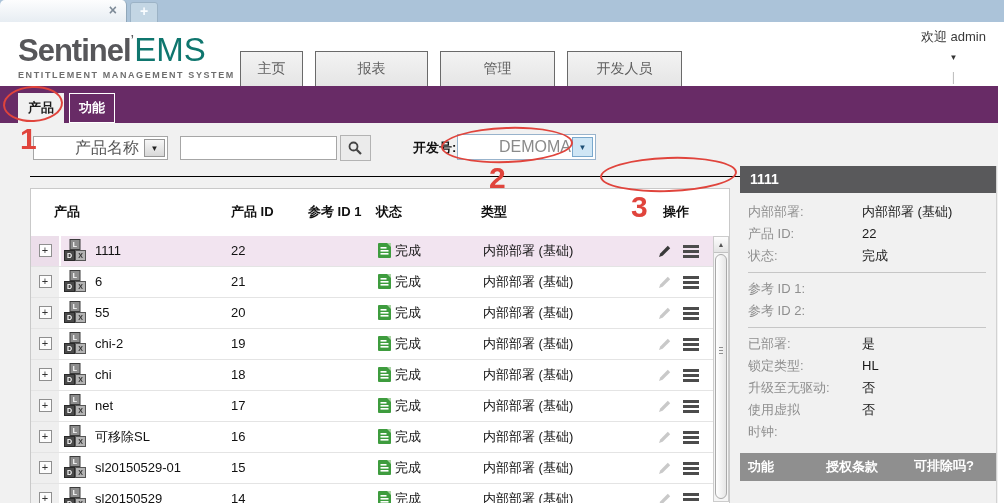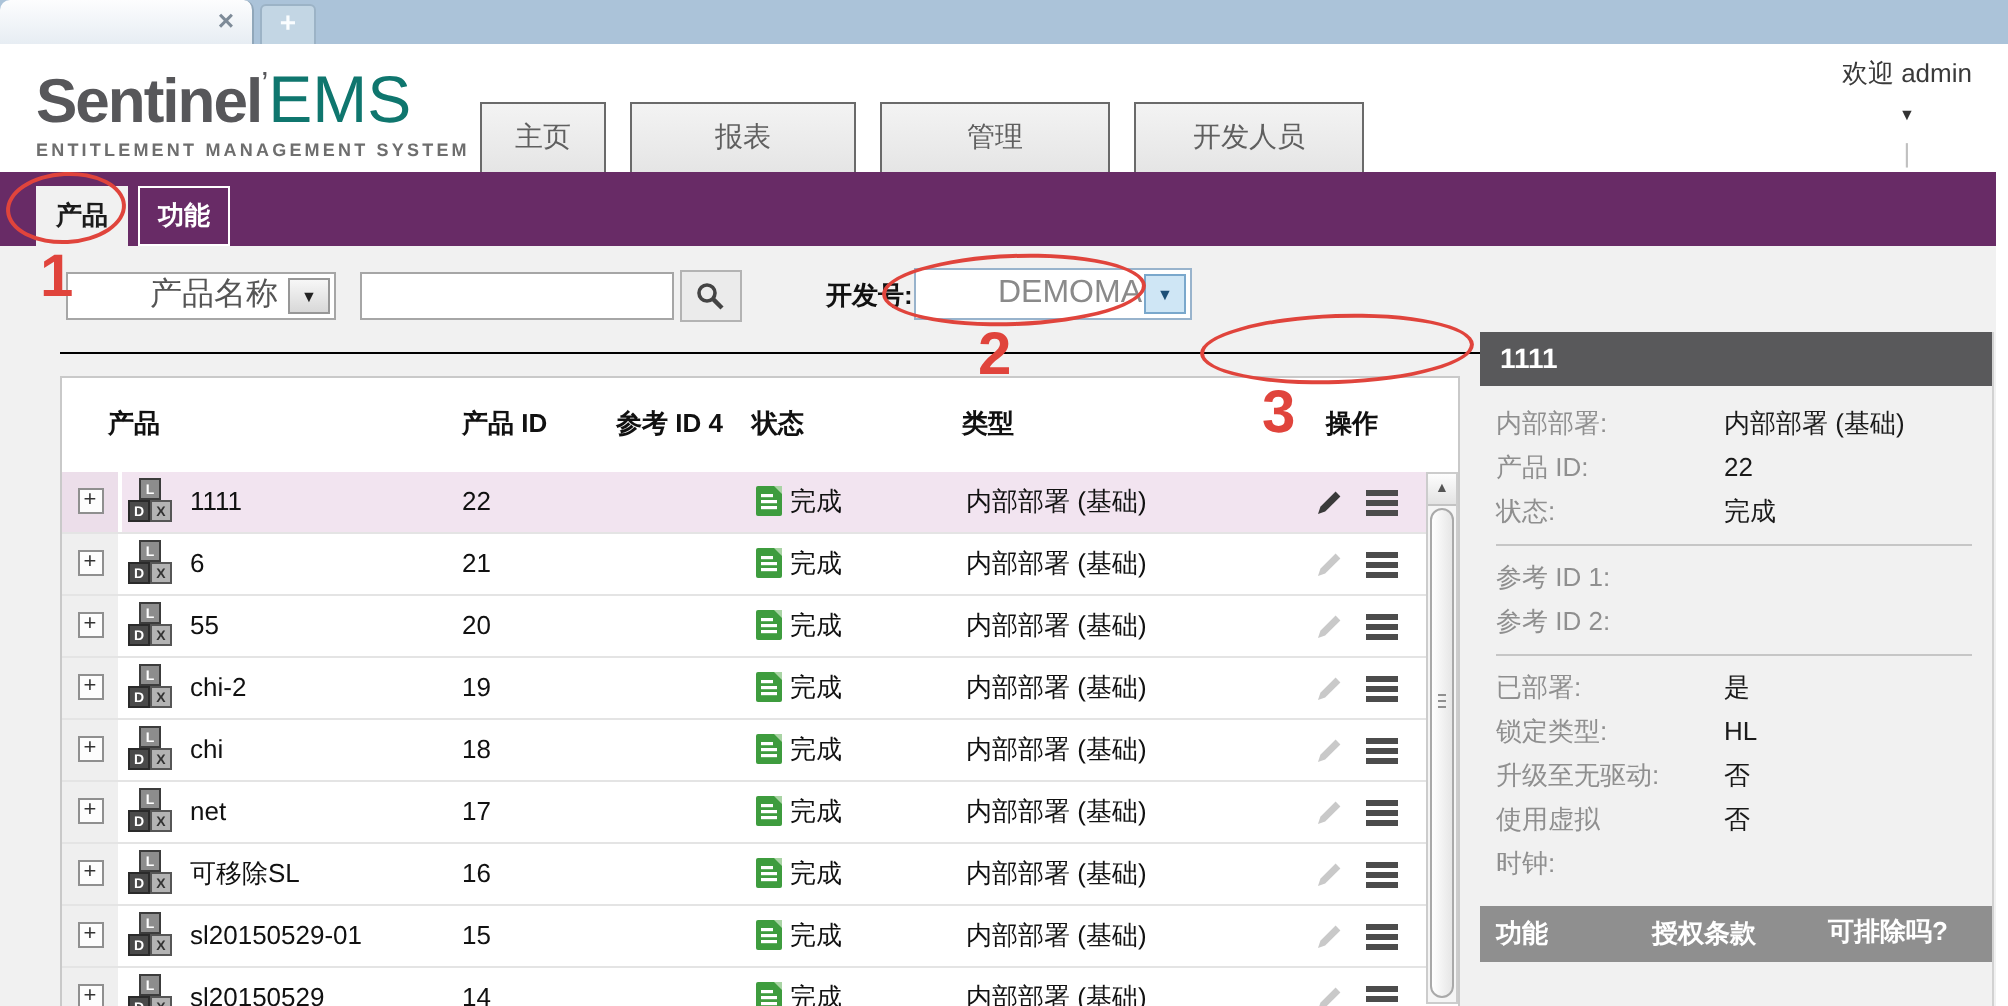--- a/index.html
+++ b/index.html
@@ -182,21 +182,21 @@
     <div class="combo dev-combo">
       <span class="combo-text">DEMOMA</span>
       <span class="combo-btn">▼</span>
     </div>
 
     <div class="hline"></div>
 
     <div class="table-panel">
       <span class="th th1">产品</span>
       <span class="th th2">产品 ID</span>
-      <span class="th th3">参考 ID 4</span>
+      <span class="th th3">参考 ID 1</span>
       <span class="th th4">状态</span>
       <span class="th th5">类型</span>
       <span class="th th6">操作</span>
       <div class="rows" id="rows">
           <div class="prow selected">
     <div class="expand-cell">
       <div class="expand-box">+</div>
     </div>
     <svg class="prod-icon" width="25" height="24" viewBox="0 0 25 24">
       <rect x="7" y="0.5" width="10" height="10" fill="#8d8d8d" stroke="#3c3c3c"></rect>

